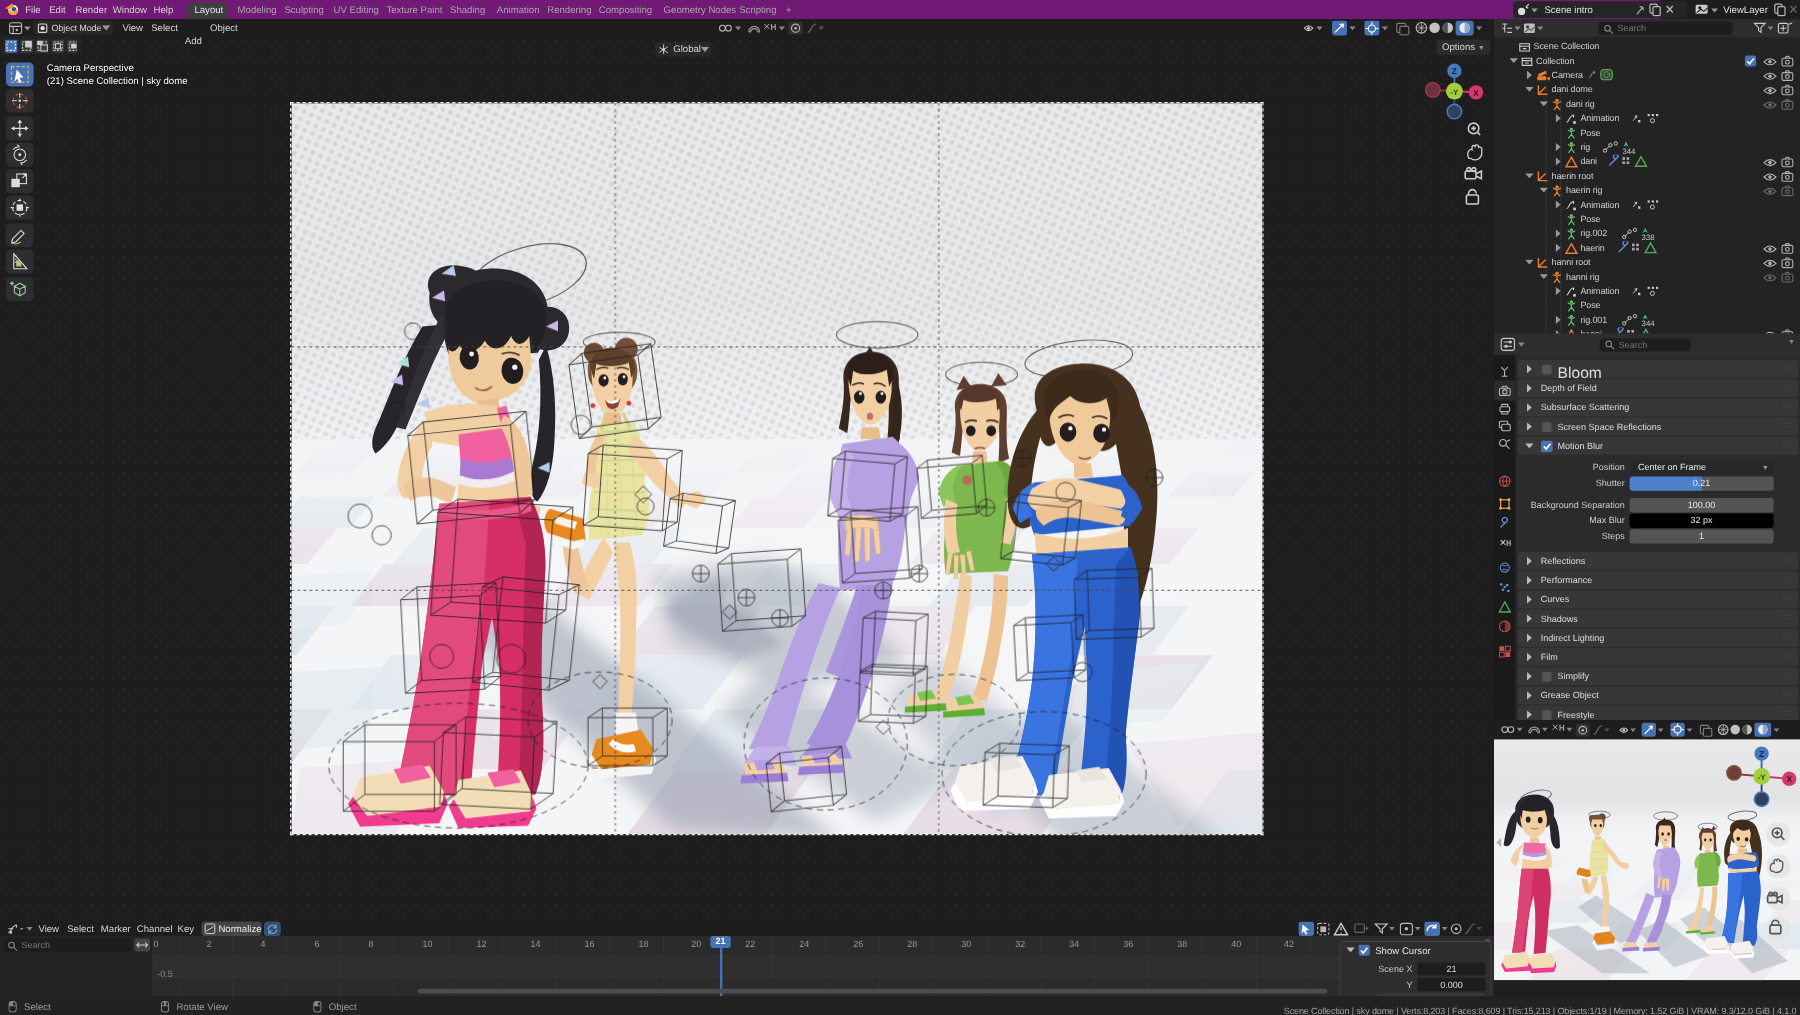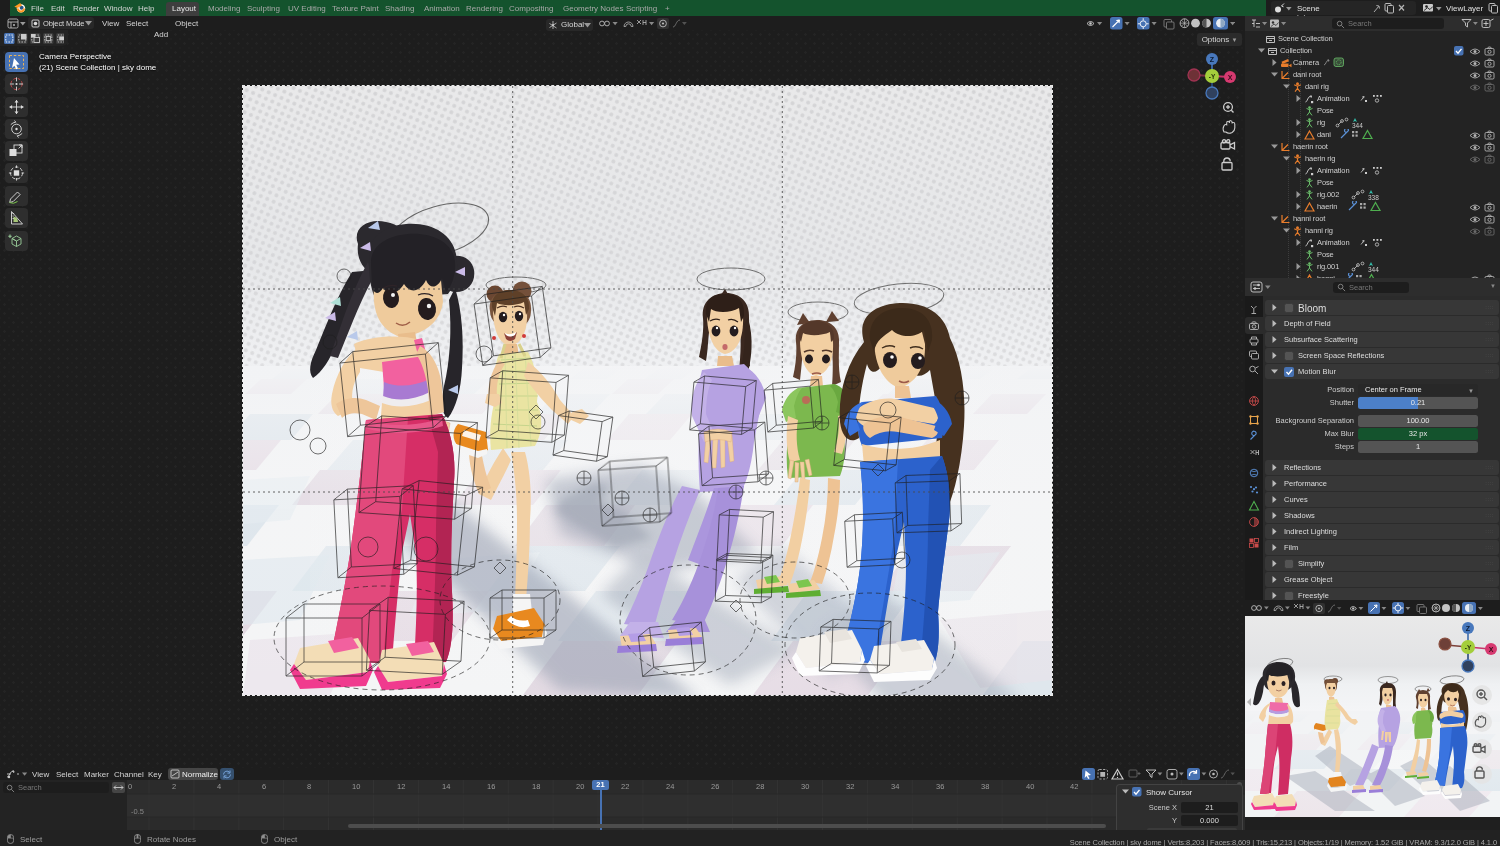--- a/index.html
+++ b/index.html
@@ -547,21 +547,21 @@
             <circle cx="3" cy="1.3" r="1.6"></circle>
             <circle cx="7.2" cy="1.3" r="1.6"></circle>
           </g>
 <g transform="translate(39,106)">
             <rect x="0" y="4.5" width="10" height="7.5" rx="1"></rect>
             <path d="M1.8 4.5 v-1.3 a3.2 3.2 0 0 1 6.4 0"></path>
           </g>
 </g>
       </svg>
 </div>
-<div class="abs" style="left:10px;top:0;width:1256px;height:16px;background:#14532d" id="topbar">
+<div class="abs" style="left:0;top:0;width:1384px;height:16px;background:#701a75" id="topbar">
 <svg class="abs" style="left:4px;top:2px" width="13" height="12" viewBox="0 0 13 12">
 <circle cx="7" cy="6.4" r="4.2" fill="#fff"></circle>
         <circle cx="7.6" cy="5.8" r="2" fill="#265787"></circle>
 <path d="M.3 4.8 L6.2 .9 L8 3.4 L3.7 5.9 Z" fill="#ff9823"></path>
         <path d="M2.8 6.2 a4.2 4.2 0 0 0 8.4 .4 l-2.2 -.2 a2 2 0 0 1 -4 0 z" fill="#ff9823"></path>
       </svg>
 <span class="mi" style="left:21px">File</span>
 <span class="mi" style="left:41px">Edit</span>
 <span class="mi" style="left:63px">Render</span>
 <span class="mi" style="left:94px">Window</span>
@@ -621,21 +621,21 @@
         </svg>
 <span class="abs" style="left:15px;top:1.5px;font-size:7.5px;letter-spacing:-.1px">Object Mode</span>
 <svg class="abs" style="right:2px;top:4px" width="7" height="5">
           <path d="M0 0 l3.5 4.5 3.5 -4.5 z" fill="#999"></path>
         </svg>
       </div>
 <span class="mi" style="left:102px;top:3px">View</span>
 <span class="mi" style="left:126px;top:3px">Select</span>
 <span class="mi" style="left:154px;top:14px">Add</span>
 <span class="mi" style="left:175px;top:3px">Object</span>
-<div class="fld" style="left:546px;top:3px;width:47px;height:12px">
+<div class="fld" style="left:546px;top:19px;width:47px;height:12px">
 <svg class="abs" style="left:2px;top:1px" width="10" height="10" viewBox="0 0 10 10">
           <path d="M5 1 V9 M1.5 7.5 l7 -4.5 M1.5 3.5 l7 4.5" stroke="#ccc" stroke-width=".8" fill="none"></path>
           <circle cx="5" cy="5" r="1" fill="#ccc"></circle>
         </svg>
 <span class="abs" style="left:15px;top:1px;font-size:8px">Global</span>
 <svg class="abs" style="right:2px;top:4px" width="7" height="5">
           <path d="M0 0 l3.5 4.5 3.5 -4.5 z" fill="#999"></path>
         </svg>
       </div>
 <svg class="abs" style="left:597px;top:2px" width="90" height="11" viewBox="0 0 90 11">
@@ -775,21 +775,21 @@
               <circle cx="5.5" cy="5.8" r="1.6" fill="none" stroke="#ccc" stroke-width=".9"></circle>
             </svg></span>
         </div>
 <div class="orow" style="top:38px">
           <svg class="abs" style="left:26px;top:3px" width="7" height="5">
             <path d="M0 .5 l3.5 4 3.5 -4 z" fill="#999"></path>
           </svg>
           <span class="abs" style="left:35px;top:1px"><svg width="11" height="10" viewBox="0 0 11 10">
               <path d="M2 1 v7.5 h7.5 M2 8.5 l6 -6" stroke="#e87d2c" fill="none" stroke-width="1.2"></path>
             </svg></span>
-          <span class="abs ol" style="left:48px">dani root</span>
+          <span class="abs ol" style="left:48px">dani dome</span>
           <span class="abs" style="left:224px;top:1.5px;opacity:.85"><svg width="12" height="9" viewBox="0 0 12 9">
               <path d="M1 4.5 q5 -5 10 0 q-5 5 -10 0 z" fill="none" stroke="#ccc" stroke-width=".9"></path>
               <circle cx="6" cy="4.5" r="1.5" fill="#ccc"></circle>
             </svg></span>
           <span class="abs" style="left:239px;top:1px;opacity:.85"><svg width="11" height="10" viewBox="0 0 11 10">
               <rect x="1" y="2.5" width="9" height="6.5" rx="1.2" fill="none" stroke="#ccc" stroke-width=".9"></rect>
               <path d="M3.5 2.5 l1 -1.5 h2 l1 1.5" fill="none" stroke="#ccc" stroke-width=".9"></path>
               <circle cx="5.5" cy="5.8" r="1.6" fill="none" stroke="#ccc" stroke-width=".9"></circle>
             </svg></span>
         </div>
@@ -1192,21 +1192,21 @@
         </svg>
 </div>
 <div class="abs" style="left:18px;top:280px;width:237px;height:320px;background:#2b2b2b;overflow:hidden">
 <div class="phdr" style="top:4px">
           <svg class="abs" style="left:7px;top:4px" width="5" height="7">
             <path d="M.5 0 l4 3.5 -4 3.5 z" fill="#bbb"></path>
           </svg>
           <span class="abs" style="left:19px;top:2.5px"><svg width="10" height="10">
               <rect x=".5" y=".5" width="9" height="9" rx="2" fill="#545454" stroke="#3a3a3a"></rect>
             </svg></span>
-          <span class="abs" style="left:33px;top:3px;color:#dedede;font-size:10px;white-space:nowrap">Bloom</span>
+          <span class="abs" style="left:33px;top:3px;color:#dedede;font-size:13px;white-space:nowrap">Bloom</span>
           <span class="abs" style="right:5px;top:4px;color:#555;font-size:6px;letter-spacing:.5px">::::</span>
         </div>
 <div class="phdr" style="top:20px">
           <svg class="abs" style="left:7px;top:4px" width="5" height="7">
             <path d="M.5 0 l4 3.5 -4 3.5 z" fill="#bbb"></path>
           </svg>
           <span class="abs" style="left:19px;top:3px;color:#dedede;font-size:7.5px;white-space:nowrap">Depth of Field</span>
           <span class="abs" style="right:5px;top:4px;color:#555;font-size:6px;letter-spacing:.5px">::::</span>
         </div>
 <div class="phdr" style="top:36px">
@@ -1306,21 +1306,21 @@
           <span class="abs" style="left:33px;top:3px;color:#dedede;font-size:7.5px;white-space:nowrap">Freestyle</span>
           <span class="abs" style="right:5px;top:4px;color:#555;font-size:6px;letter-spacing:.5px">::::</span>
         </div>
 <div class="plab" style="top:88px">Position</div>
 <div class="abs pfield" style="top:88px;background:#282828;text-align:left;padding-left:7px">Center on Frame<span style="position:absolute;right:4px;top:1px;color:#999;font-size:6px">▼</span></div>
 <div class="plab" style="top:101px">Shutter</div>
 <div class="abs pfield" style="top:101px;background:linear-gradient(to right,#4c80c9 0 50%,#545454 50% 100%)">0.21</div>
 <div class="plab" style="top:119px">Background Separation</div>
 <div class="abs pfield" style="top:119px;background:#545454">100.00</div>
 <div class="plab" style="top:132px">Max Blur</div>
-<div class="abs pfield" style="top:132px;background:#14532d">32 px</div>
+<div class="abs pfield" style="top:132px;background:#000000">32 px</div>
 <div class="plab" style="top:145px">Steps</div>
 <div class="abs pfield" style="top:145px;background:#545454">1</div>
 </div>
 <div class="abs" style="left:0;top:584px;width:255px;height:16px;background:#1d1d1d">
 <svg class="abs" style="left:4px;top:2px" width="250" height="13" viewBox="0 0 250 13">
 <g stroke="#bbb" fill="none" stroke-width=".9">
             <circle cx="5" cy="6" r="2.4"></circle>
             <circle cx="10" cy="6" r="2.4"></circle>
             <path d="M15 4.5 l2.4 3 2.4 -3 z" fill="#888" stroke="none"></path>
           </g>
@@ -1738,20 +1738,20 @@
 <div class="abs" style="left:0;top:830px;width:1500px;height:16px;background:#222222;color:#9c9c9c;font-size:8px" id="status">
 <span class="abs" style="left:7px;top:4px"><svg width="7" height="10" viewBox="0 0 8 11" style="vertical-align:-2px">
           <rect x=".5" y=".5" width="7" height="10" rx="3" fill="none" stroke="#8f8f8f" stroke-width="1"></rect>
           <path d="M4 .5 v4 M.5 4.5 h7" stroke="#8f8f8f" stroke-width=".8"></path>
           <path d="M.9 3.8 a3 3 0 0 1 3 -3.2 v3.8 h-3 z" fill="#8f8f8f"></path>
         </svg><span style="margin-left:6px">Select</span></span>
 <span class="abs" style="left:134px;top:4px"><svg width="7" height="10" viewBox="0 0 8 11" style="vertical-align:-2px">
           <rect x=".5" y=".5" width="7" height="10" rx="3" fill="none" stroke="#8f8f8f" stroke-width="1"></rect>
           <path d="M4 .5 v4 M.5 4.5 h7" stroke="#8f8f8f" stroke-width=".8"></path>
           <rect x="3" y="0" width="2" height="4.5" fill="#8f8f8f"></rect>
-        </svg><span style="margin-left:6px">Rotate Nodes</span></span>
+        </svg><span style="margin-left:6px">Rotate View</span></span>
 <span class="abs" style="left:261px;top:4px"><svg width="7" height="10" viewBox="0 0 8 11" style="vertical-align:-2px">
           <rect x=".5" y=".5" width="7" height="10" rx="3" fill="none" stroke="#8f8f8f" stroke-width="1"></rect>
           <path d="M4 .5 v4 M.5 4.5 h7" stroke="#8f8f8f" stroke-width=".8"></path>
           <path d="M.9 3.8 a3 3 0 0 1 3 -3.2 v3.8 h-3 z" fill="#8f8f8f"></path>
         </svg><span style="margin-left:6px">Object</span></span>
 <span class="abs" style="right:3px;top:8px;color:#a8a8a8;font-size:7.5px;letter-spacing:-.1px">Scene Collection | sky dome | Verts:8,203 | Faces:8,609 | Tris:15,213 | Objects:1/19 | Memory: 1.52 GiB | VRAM: 9.3/12.0 GiB | 4.1.0</span>
 </div>
 </div>
 </body></html>

